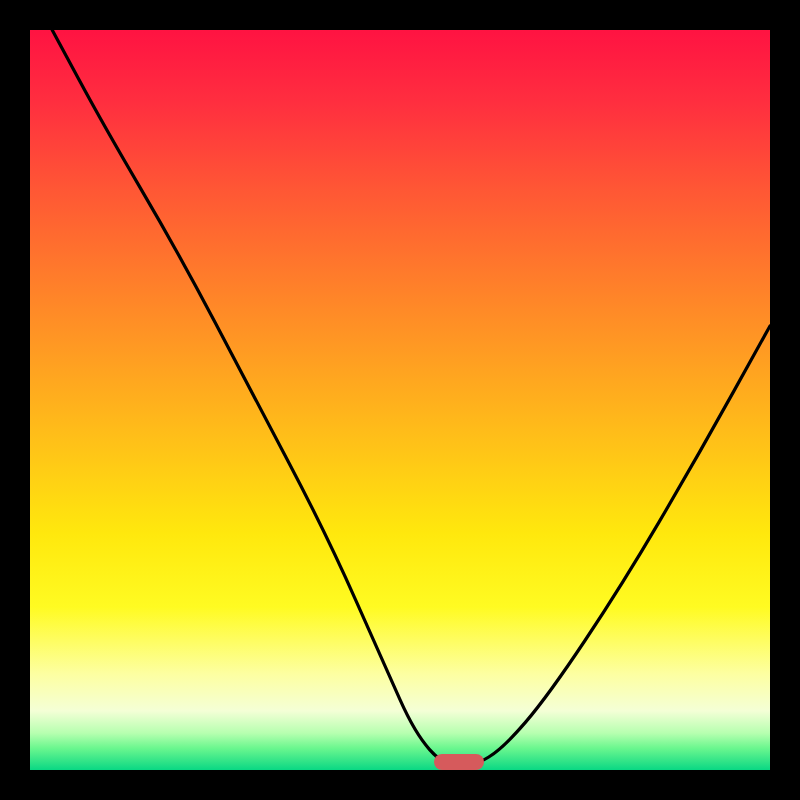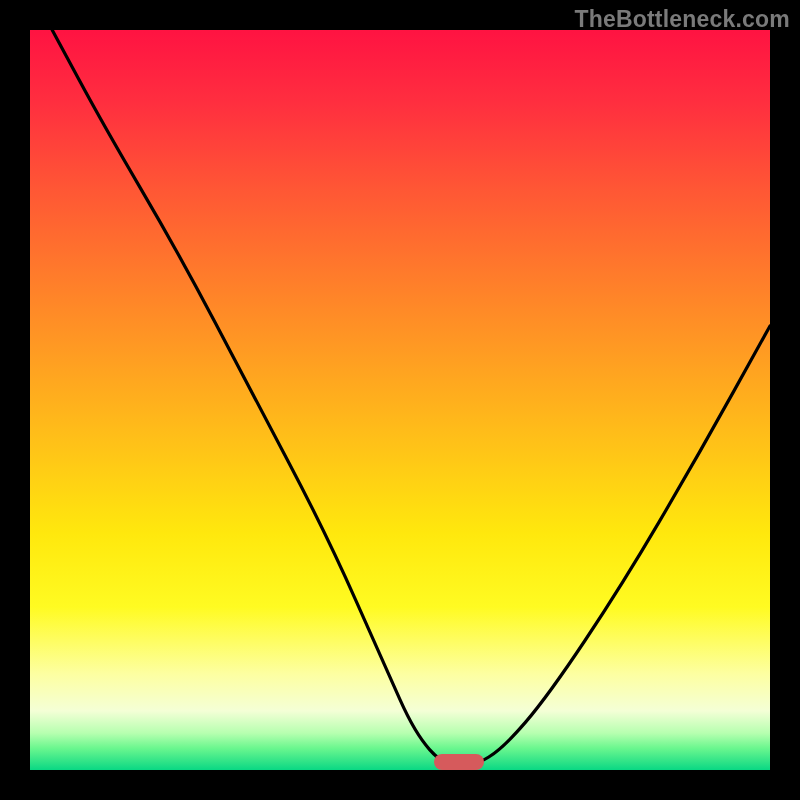--- a/index.html
+++ b/index.html
@@ -64,20 +64,19 @@
     height: 16px;
     border-radius: 8px;
     background: #d65a5c;
     pointer-events: none;
   }
 </style>
 </head>
 <body>
 
 <div class="frame">
-  <div class="watermark">TheBottleneck.com</div>
   <div class="plot">
     <svg class="curve" viewBox="0 0 740 740" preserveAspectRatio="none">
       <path id="curve-path" d="M 22.2 0.0 Q 22.2 0.0 48.1 48.1 Q 74.0 96.2 111.0 159.1 Q 148.0 222.0 185.0 292.3 Q 222.0 362.6 259.0 432.9 Q 296.0 503.2 325.6 569.8 Q 355.2 636.4 370.0 669.7 Q 384.8 703.0 399.6 719.6 Q 414.4 736.3 429.2 736.3 Q 444.0 736.3 458.8 727.0 Q 473.6 717.8 495.8 691.9 Q 518.0 666.0 555.0 610.5 Q 592.0 555.0 629.0 492.1 Q 666.0 429.2 703.0 362.6 T 740.0 296.0" fill="none" stroke="#000000" stroke-width="3.2" stroke-linecap="round" stroke-linejoin="round"></path>
     </svg>
     <div class="marker" id="marker" style="left: 404.04px; top: 723.72px; width: 50.32px; height: 16.28px; border-radius: 8.14px; background: rgb(214, 90, 92);"></div>
   </div>
 </div>
 
 </body></html>

